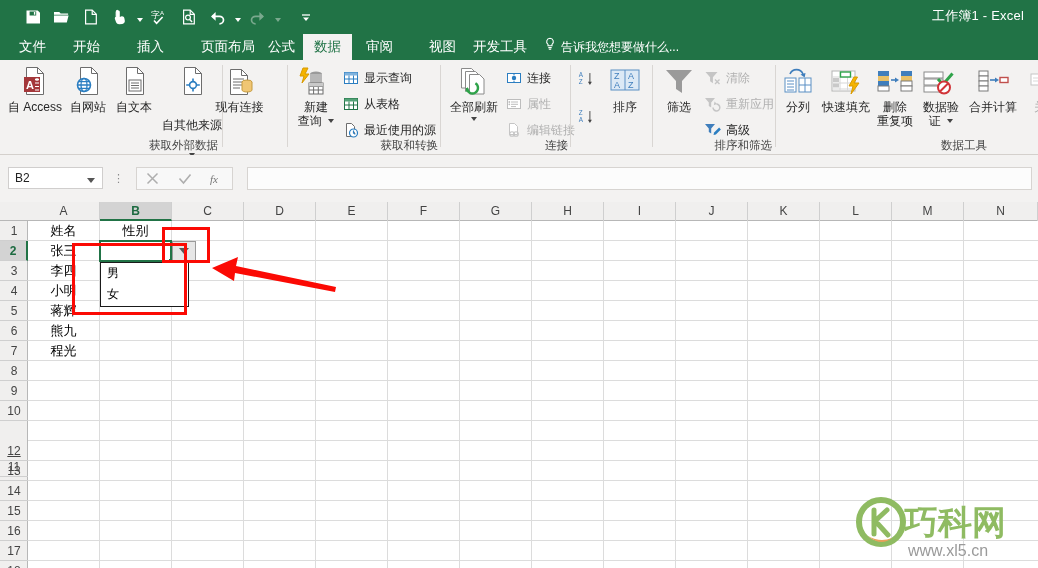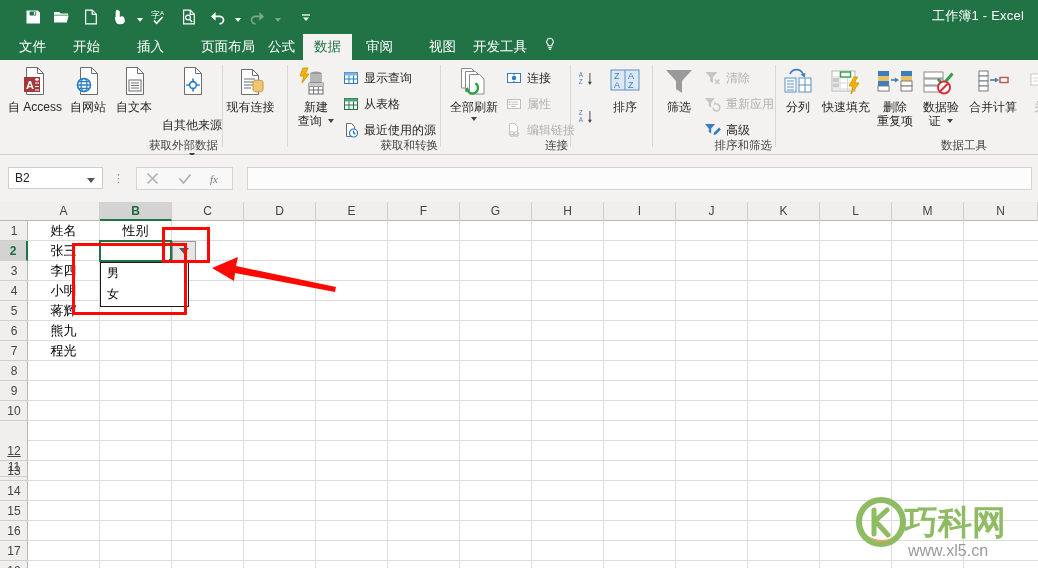--- a/index.html
+++ b/index.html
@@ -267,20 +267,21 @@
   <div class="tab" style="left:418px;">视图</div>
   <div class="tab" style="left:462px;">开发工具</div>
 
   <div class="tellme" style="left:544px;">
     <span>
       <svg width="12" height="14" viewBox="0 0 12 14">
           <path fill="none" stroke="#fff" stroke-width="1.1" d="M6 1.3a3.4 3.4 0 00-2 6.1v1.3h4V7.4A3.4 3.4 0 006 1.3z"></path>
           <path stroke="#fff" stroke-width="1.1" d="M4.3 10.6h3.4M4.8 12.3h2.4"></path>
         </svg>
     </span>
+    <span>告诉我您想要做什么...</span>
   </div>
 </div>
 
 <div class="ribbon">
 
   <div class="group" style="left:0; width:218px;">
     <div class="bigbtn" style="left:6px; width:58px;">
       <span class="ic">
         <svg width="28" height="32" viewBox="0 0 28 32">
           <path fill="#fff" stroke="#6d6d6d" stroke-width="1" d="M5.5 1.5h11l6 6v21h-17z"></path>
@@ -327,21 +328,21 @@
           <circle cx="15" cy="19" r="3.4" fill="none" stroke="#2b7ec1" stroke-width="1.6"></circle>
           <path stroke="#2b7ec1" stroke-width="1.6" d="M15 12.5v3M15 22.6v3M8.2 19h3.4M18.4 19h3.4"></path>
         </svg>
       </span>
       <span class="lb">自其他来源</span>
       <span class="dropcaret"></span>
     </div>
 
     <div class="group-sep" style="left:222px;"></div>
 
-    <div class="bigbtn" style="left:222px; width:57px;">
+    <div class="bigbtn" style="left:211px; width:57px;">
       <span class="ic">
         <svg width="30" height="32" viewBox="0 0 30 32">
           <path fill="#fff" stroke="#6d6d6d" stroke-width="1" d="M5.5 3.5h11l6 6v19h-17z"></path>
           <path fill="none" stroke="#6d6d6d" stroke-width="1" d="M16.5 3.5v6h6"></path>
           <path stroke="#6d6d6d" stroke-width="1" d="M8 13h11M8 16h11M8 19h11M8 22h7"></path>
           <ellipse cx="22" cy="16" rx="5" ry="2" fill="#f0c674" stroke="#c59a3e"></ellipse>
           <path fill="#f0c674" stroke="#c59a3e" d="M17 16v8c0 1.1 2.2 2 5 2s5-.9 5-2v-8"></path>
         </svg>
       </span>
       <span class="lb">现有连接</span>

